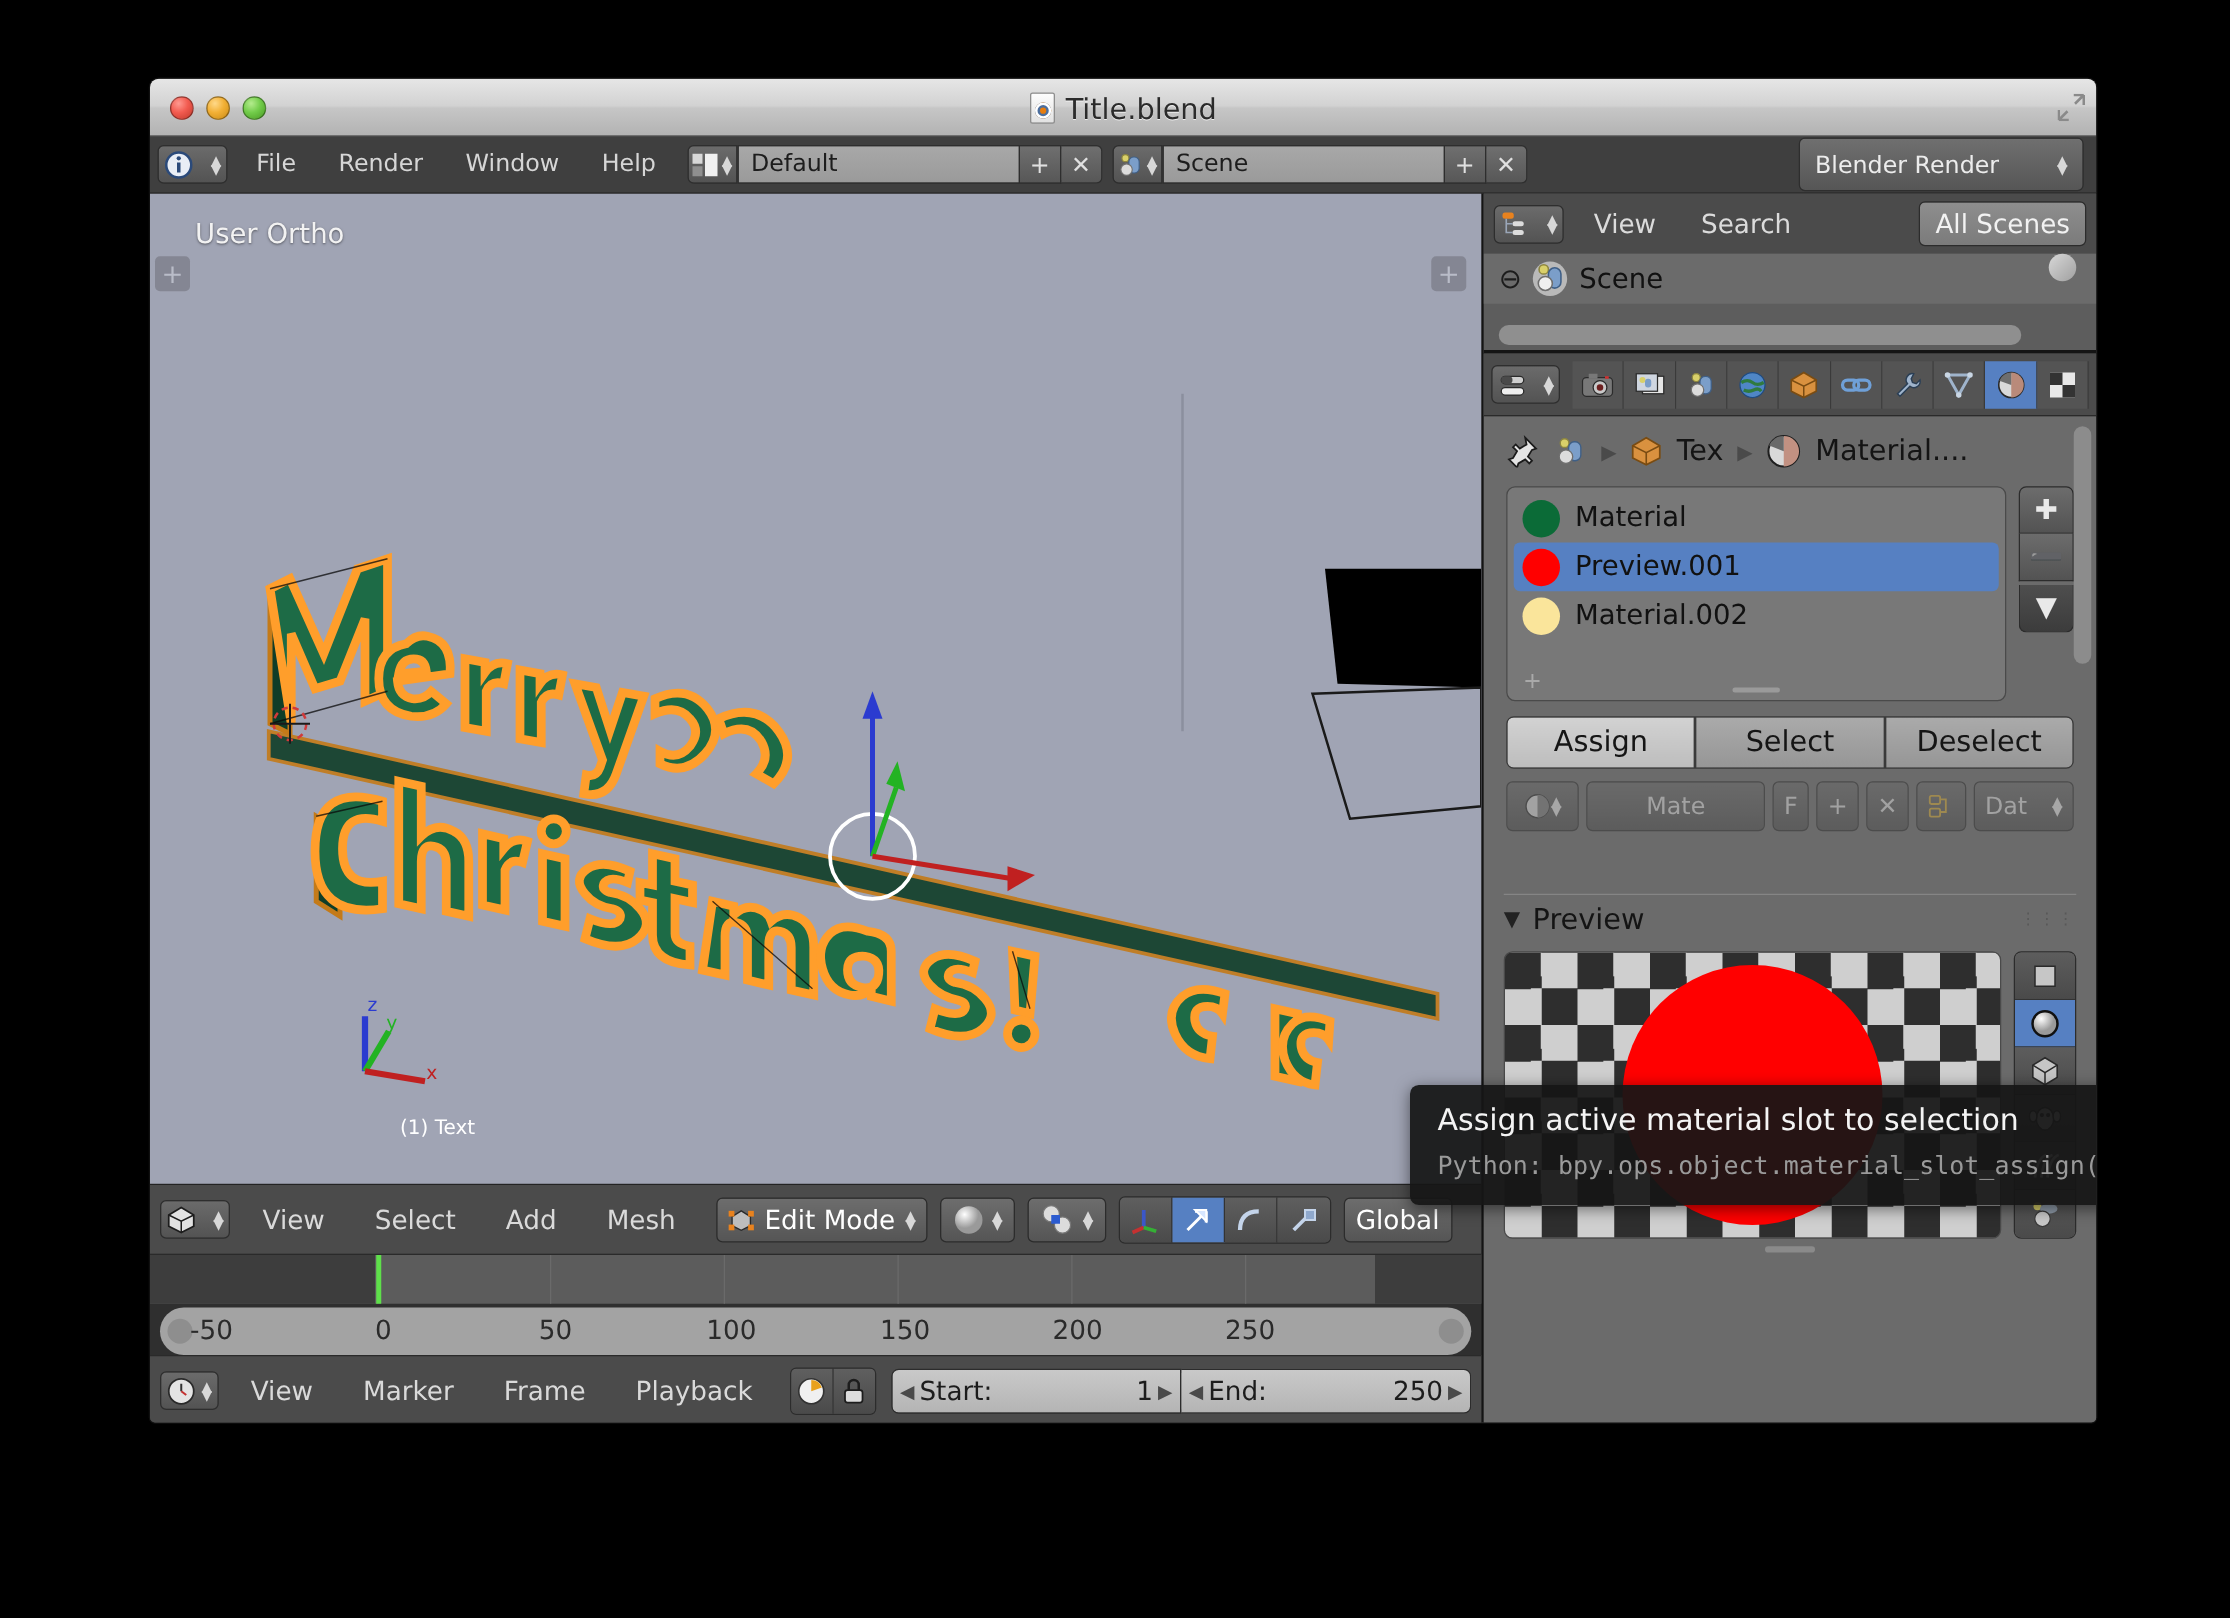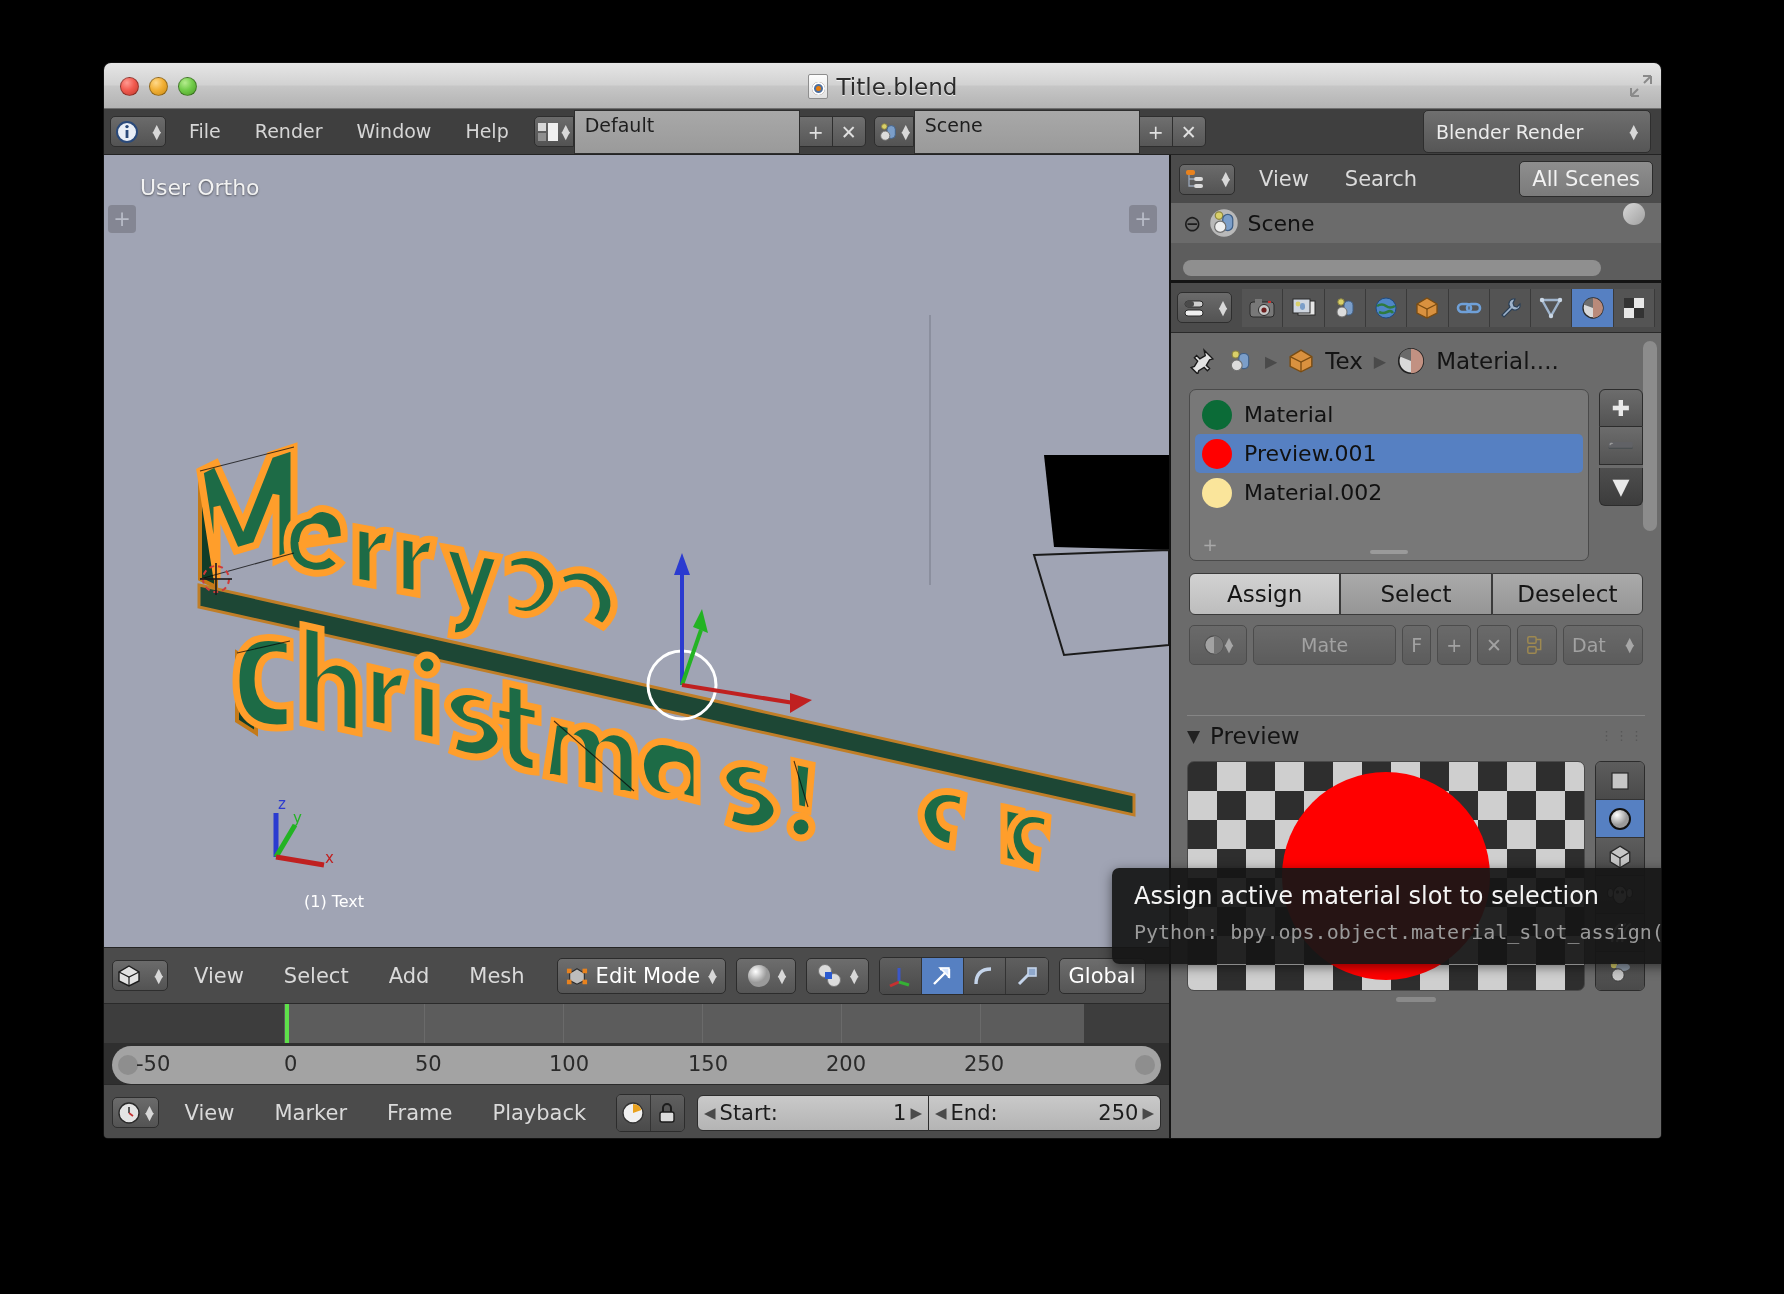--- a/index.html
+++ b/index.html
@@ -7,21 +7,21 @@
   html, body {
     width: 1784px; height: 1294px;
     background: #000;
     font-family: "DejaVu Sans", "Liberation Sans", sans-serif;
     overflow: hidden;
   }
 
   
   #app-window {
     position: absolute;
-    left: 104px; top: 63px;
+    left: 120px; top: 63px;
     width: 1557px; height: 1075px;
     background: #3c3c3c;
     border-radius: 7px 7px 4px 4px;
     box-shadow: 0 0 0 1px #101010;
     overflow: hidden;
   }
 
   
   #titlebar {
     position: relative;
@@ -83,21 +83,21 @@
     font-size: 11px; color: #d8d8d8;
   }
   .menu-item {
     padding: 0 17px; height: 31px; line-height: 31px;
     font-size: 19px; color: #d6d6d6; cursor: default;
   }
   .field-group { display: flex; align-items: center; margin-left: 8px; }
   .id-field {
     background: linear-gradient(to bottom,#a8a8a8,#9a9a9a);
     border: 1px solid #2e2e2e;
-    height: 44px; line-height: 29px;
+    height: 31px; line-height: 29px;
     color: #1d1d1d; font-size: 19px;
     padding: 0 10px; min-width: 226px;
   }
   .sq-btn {
     width: 33px; height: 31px;
     background: linear-gradient(to bottom,#6f6f6f,#575757);
     border: 1px solid #2e2e2e; border-left: none;
     display: flex; align-items: center; justify-content: center;
     color: #e0e0e0; font-size: 19px;
   }

